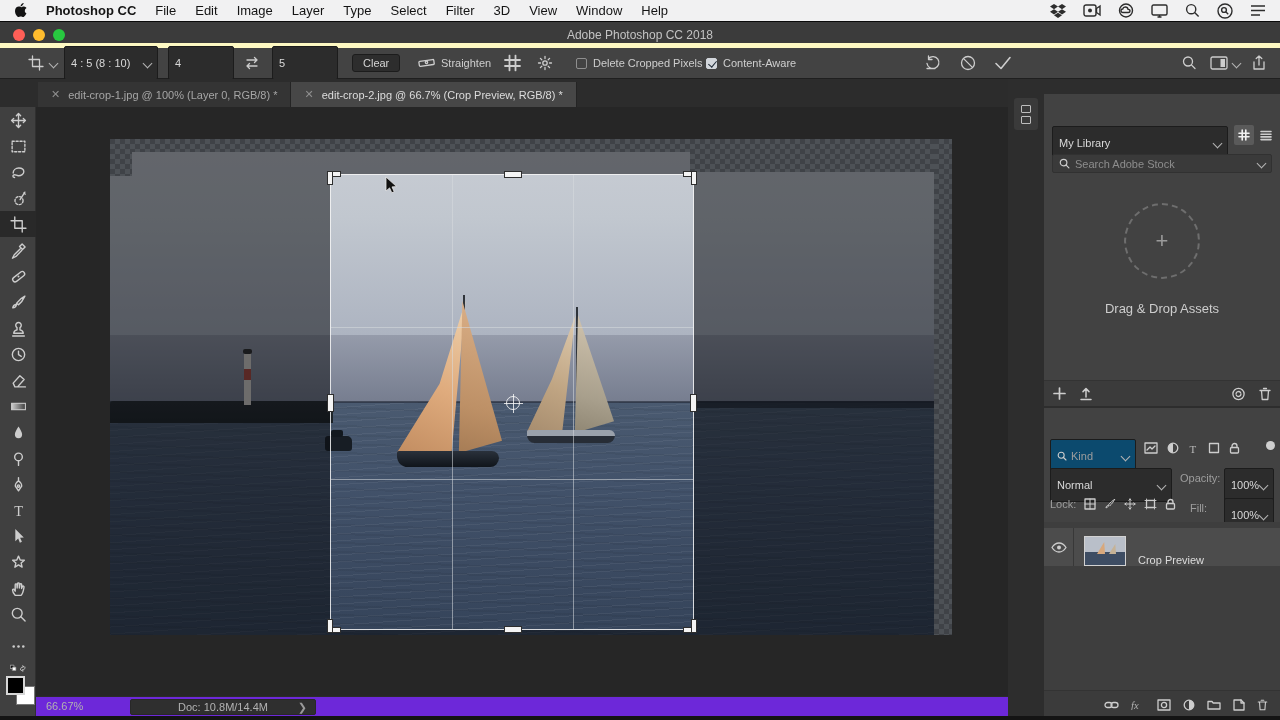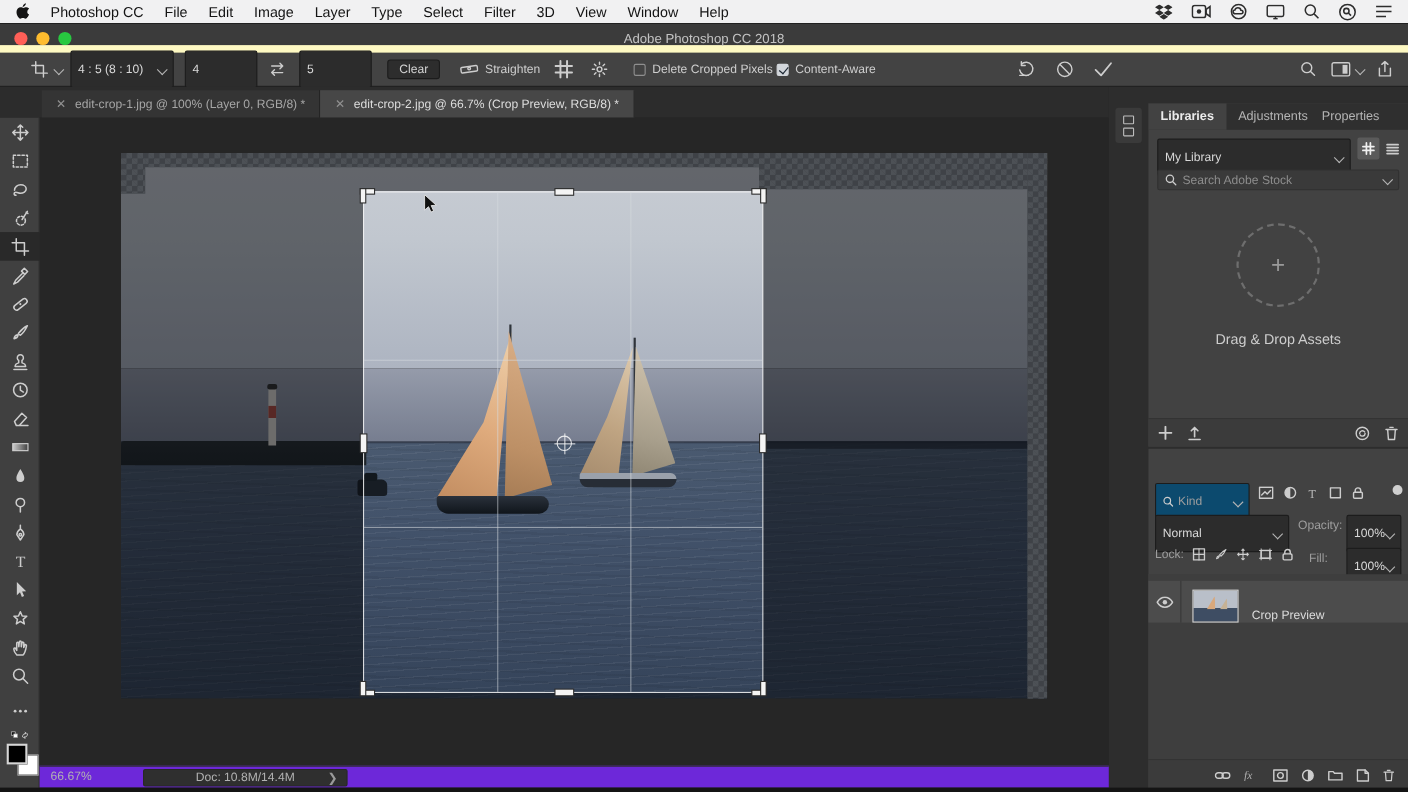--- a/index.html
+++ b/index.html
@@ -4,27 +4,27 @@
 <style>
 *{margin:0;padding:0;box-sizing:border-box}
 html,body{width:1280px;height:720px;overflow:hidden;background:#000}
 #app{position:relative;width:1280px;height:720px;font-family:"Liberation Sans",sans-serif;background:#262626;overflow:hidden}
 .abs{position:absolute}
 svg.ln{stroke:#cdcdcd;fill:none;stroke-width:1.3;stroke-linecap:round;stroke-linejoin:round}
 svg.ln .fl{fill:#cdcdcd;stroke:none}
 
 #menubar{position:absolute;left:0;top:0;width:1280px;height:22px;background:#f1f1f2;border-bottom:1px solid #0a0a0a;display:flex;align-items:center;padding:0 14px;font-size:13px;color:#141414}
 #menubar .mi{margin-right:19px;white-space:nowrap}
-#menubar .mi.app{font-weight:400}
+#menubar .mi.app{font-weight:700}
 #menubar .apple{margin-right:19px;display:flex;align-items:center}
 #menubar .right{margin-left:auto;display:flex;align-items:center;gap:17px}
 #menubar .right svg{stroke:#2d2d2d;fill:none;stroke-width:1.4}
 #menubar .right svg .fl{fill:#2d2d2d;stroke:none}
 
-#titlebar{position:absolute;left:0;top:22px;width:1280px;height:26px;background:#3b3b3b;border-bottom:7px solid #fef9c3}
+#titlebar{position:absolute;left:0;top:22px;width:1280px;height:26px;background:#3b3b3b;border-bottom:5px solid #fef9c3}
 .light{position:absolute;top:7px;width:12px;height:12px;border-radius:50%}
 #titlebar .t{position:absolute;left:0;right:0;top:6px;text-align:center;font-size:12px;color:#c3c3c3}
 
 #optionsbar{position:absolute;left:0;top:48px;width:1280px;height:31px;background:#434343;border-bottom:1px solid #1f1f1f}
 .ob{position:absolute;top:50%;transform:translateY(-50%);display:flex;align-items:center;color:#cecece;font-size:11px;white-space:nowrap}
 .field{height:17px;background:#2c2c2c;border:1px solid #1c1c1c;border-radius:2px;color:#d9d9d9;font-size:11px;display:flex;align-items:center;padding:16px 6px}
 .chev{width:7px;height:7px;border-right:1.4px solid #b5b5b5;border-bottom:1.4px solid #b5b5b5;transform:rotate(45deg);margin-left:auto}
 .btn{height:18px;background:#2d2d2d;border:1px solid #1c1c1c;border-radius:3px;color:#d4d4d4;font-size:11px;display:flex;align-items:center;padding:0 10px}
 .cb{width:11px;height:11px;border:1px solid #8f8f8f;border-radius:2px;background:transparent;margin-right:6px;position:relative}
 .cb.checked{background:#d2d6db;border-color:#d2d6db}
@@ -485,26 +485,20 @@
     </div>
   </div>
 
   <div id="rightcol">
     <div id="collapse">
       <span class="sq"></span>
         <span class="sq"></span>
     </div>
 
     <div id="libpanel" class="panel">
-      <div class="ptabs">
-        <span class="ptab active">Libraries</span>
-        <span class="ptab" style="max-width:76px">Adjustments</span>
-        <span class="ptab">Properties</span>
-        <span class="pmenu"><span class="bar"></span><span class="bar"></span><span class="bar"></span></span>
-      </div>
       <span id="libsel" class="field">
         <span>My Library</span>
           <span class="chev"></span>
       </span>
       <span id="gridbtn">
           <svg class="ln" width="12" height="12" viewBox="0 0 12 12">
             <path d="M1 4.2h10M1 7.8h10M4.2 1v10M7.8 1v10" stroke="#f0f0f0" stroke-width="1.6"></path>
           </svg>
         </span>
       <span id="listbtn">

